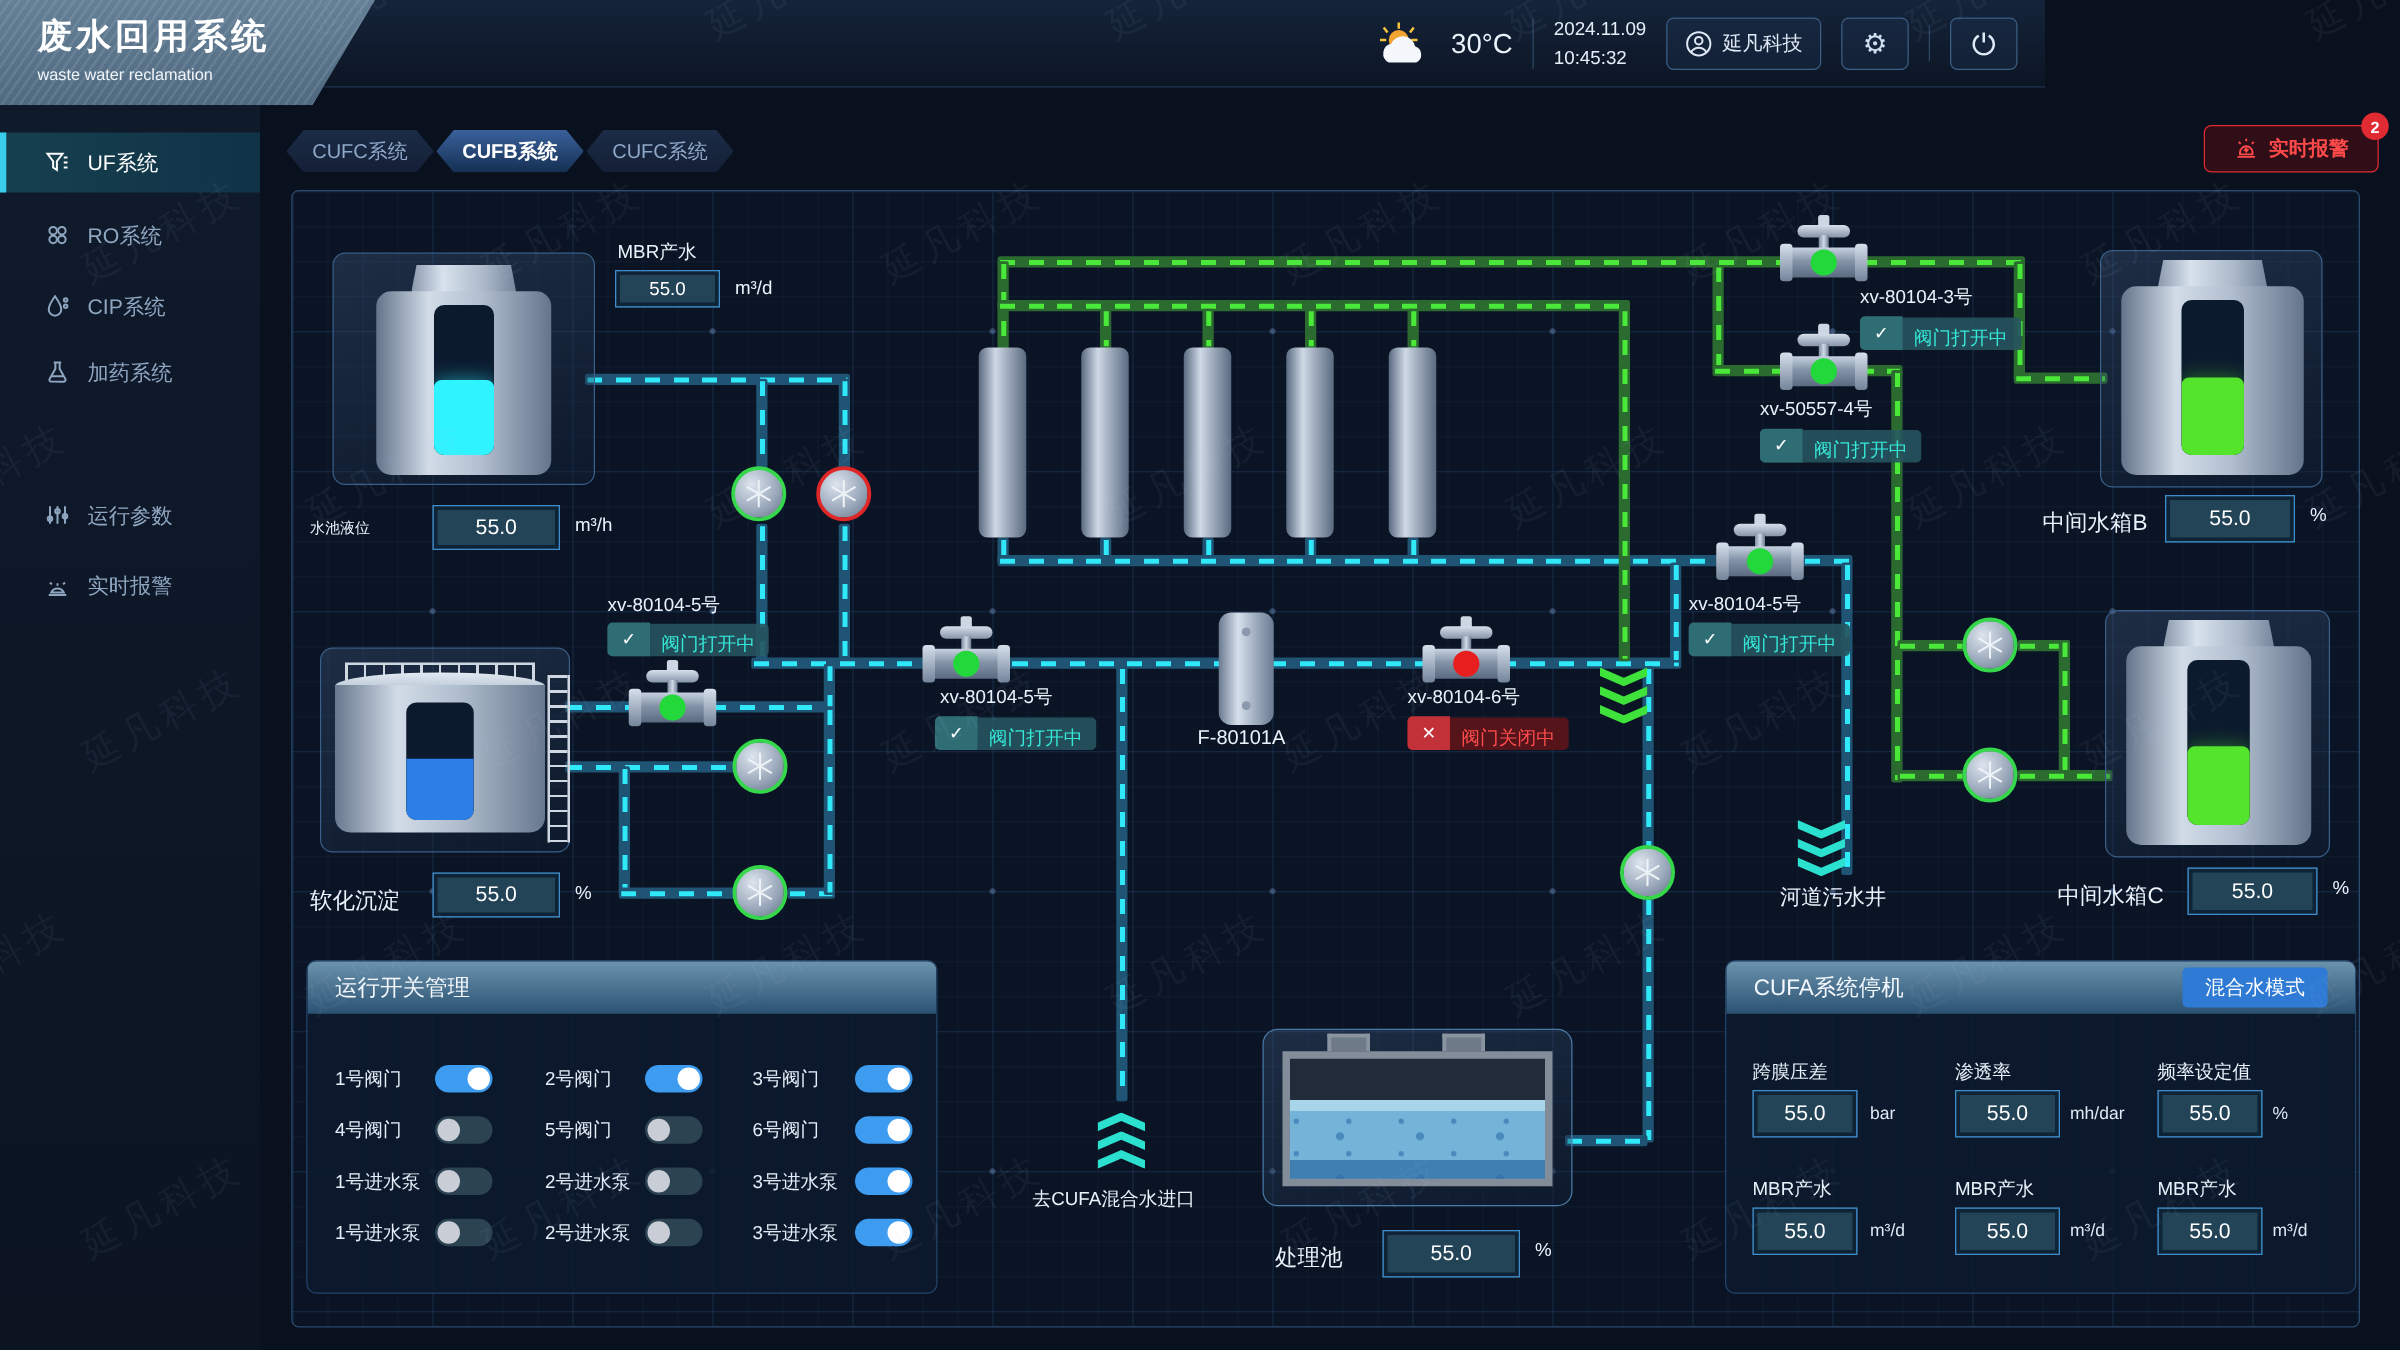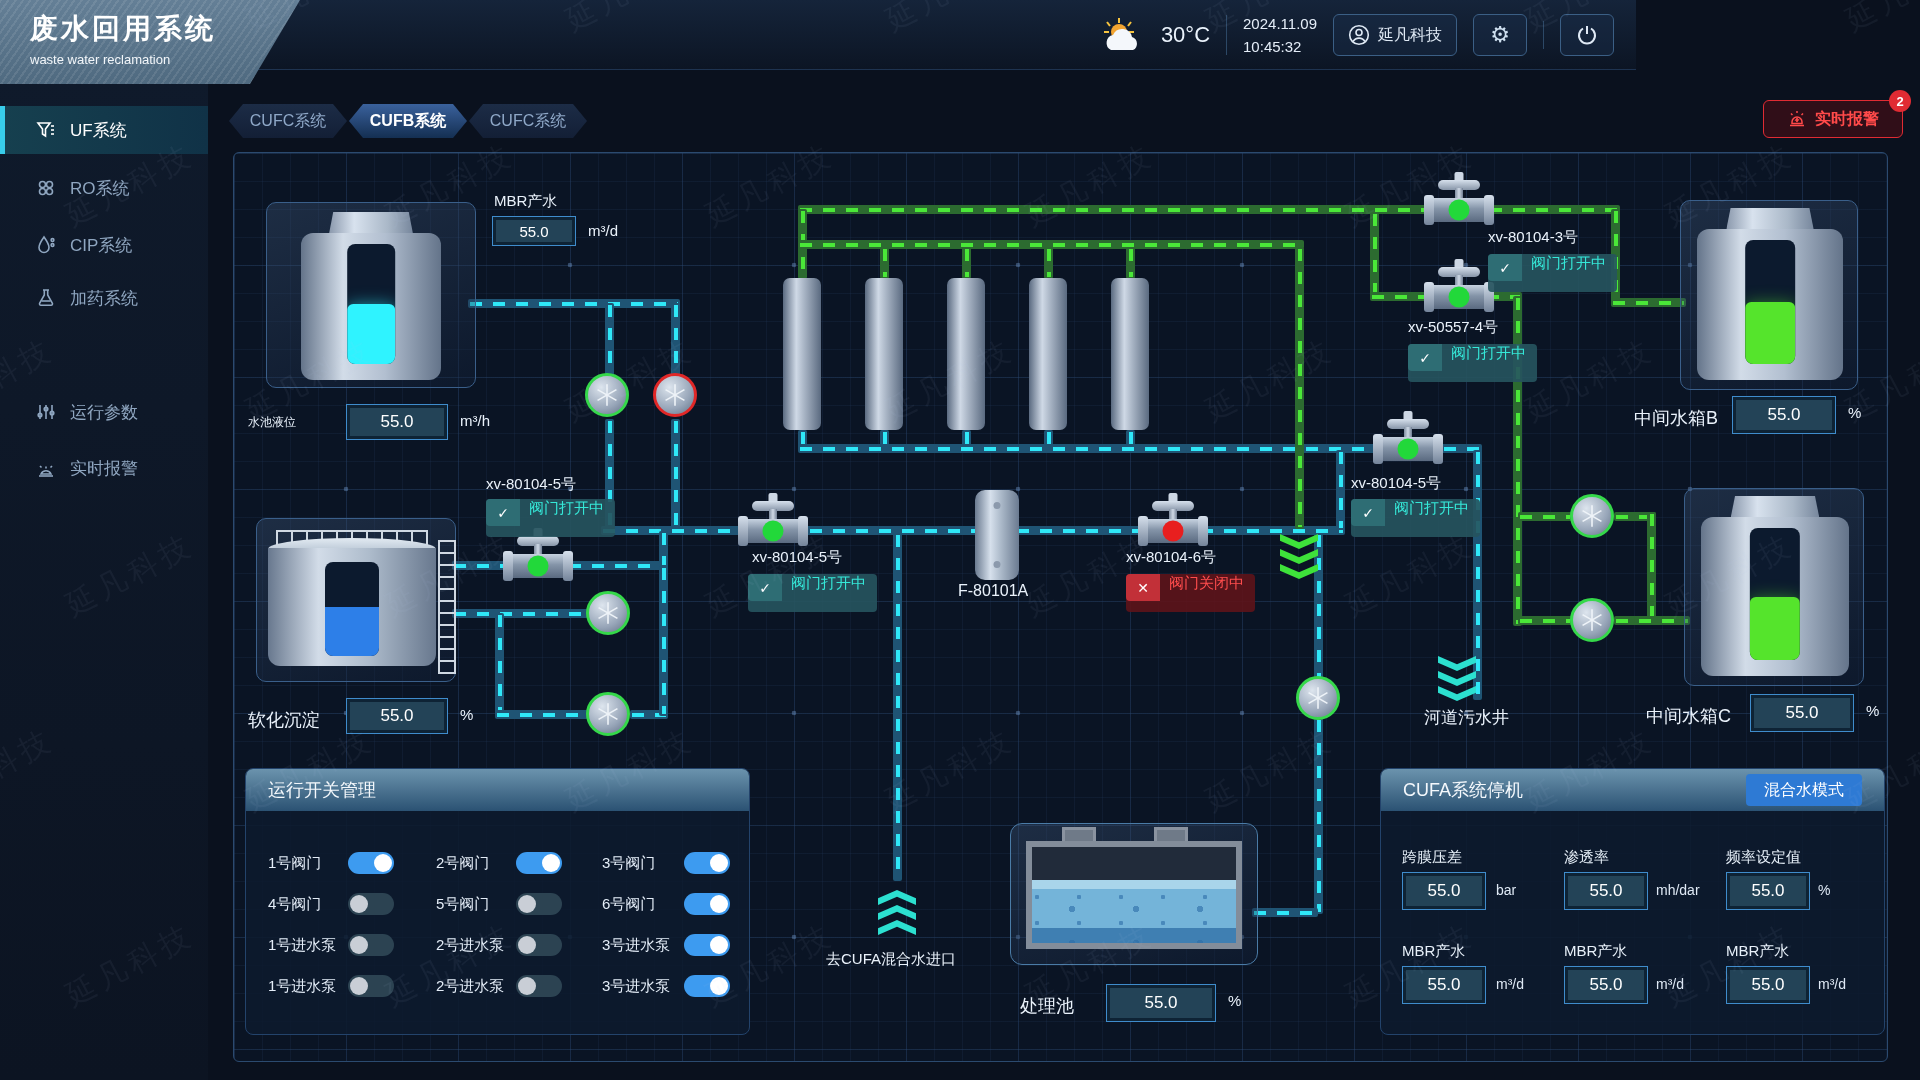--- a/index.html
+++ b/index.html
@@ -111,21 +111,21 @@
 
   .pump { position:absolute; width:44px; height:44px; border-radius:50%; border:3px solid #35d84a; z-index:4;
     background:radial-gradient(circle at 35% 30%,#dde5ee,#97a5b8 60%,#5f6f84); display:grid; place-items:center; }
   .pump.red { border-color:#e02727; }
   .pump svg { width:26px; height:26px; }
 
   .label { position:absolute; z-index:5; font-size:16px; color:#eaf2fb; white-space:nowrap; }
   .vbox { position:absolute; z-index:5; border:1px solid #3f8ccc; background:#234357;
     box-shadow:inset 0 0 0 3px #0e2335; display:grid; place-items:center; color:#fff; font-size:17px; }
 
-  .tag { position:absolute; z-index:5; height:38px; display:inline-flex; align-items:flex-start; gap:9px;
+  .tag { position:absolute; z-index:5; height:26px; display:inline-flex; align-items:flex-end; gap:9px;
     background:rgba(38,84,94,.92); border-radius:4px; padding-right:11px; }
   .tag .ic { width:34px; height:27px; border-radius:4px 0 0 4px; background:#2e6d74; color:#fff;
     display:grid; place-items:center; font-size:14px; }
   .tag.open .ic::before { content:"✓"; }
   .tag .txt { color:#35e8d8; font-size:15px; white-space:nowrap; }
   .tag.closed { background:rgba(92,20,26,.92); }
   .tag.closed .ic { background:#c23038; } .tag.closed .ic::before { content:"✕"; }
   .tag.closed .txt { color:#ff4d4d; }
 
   

